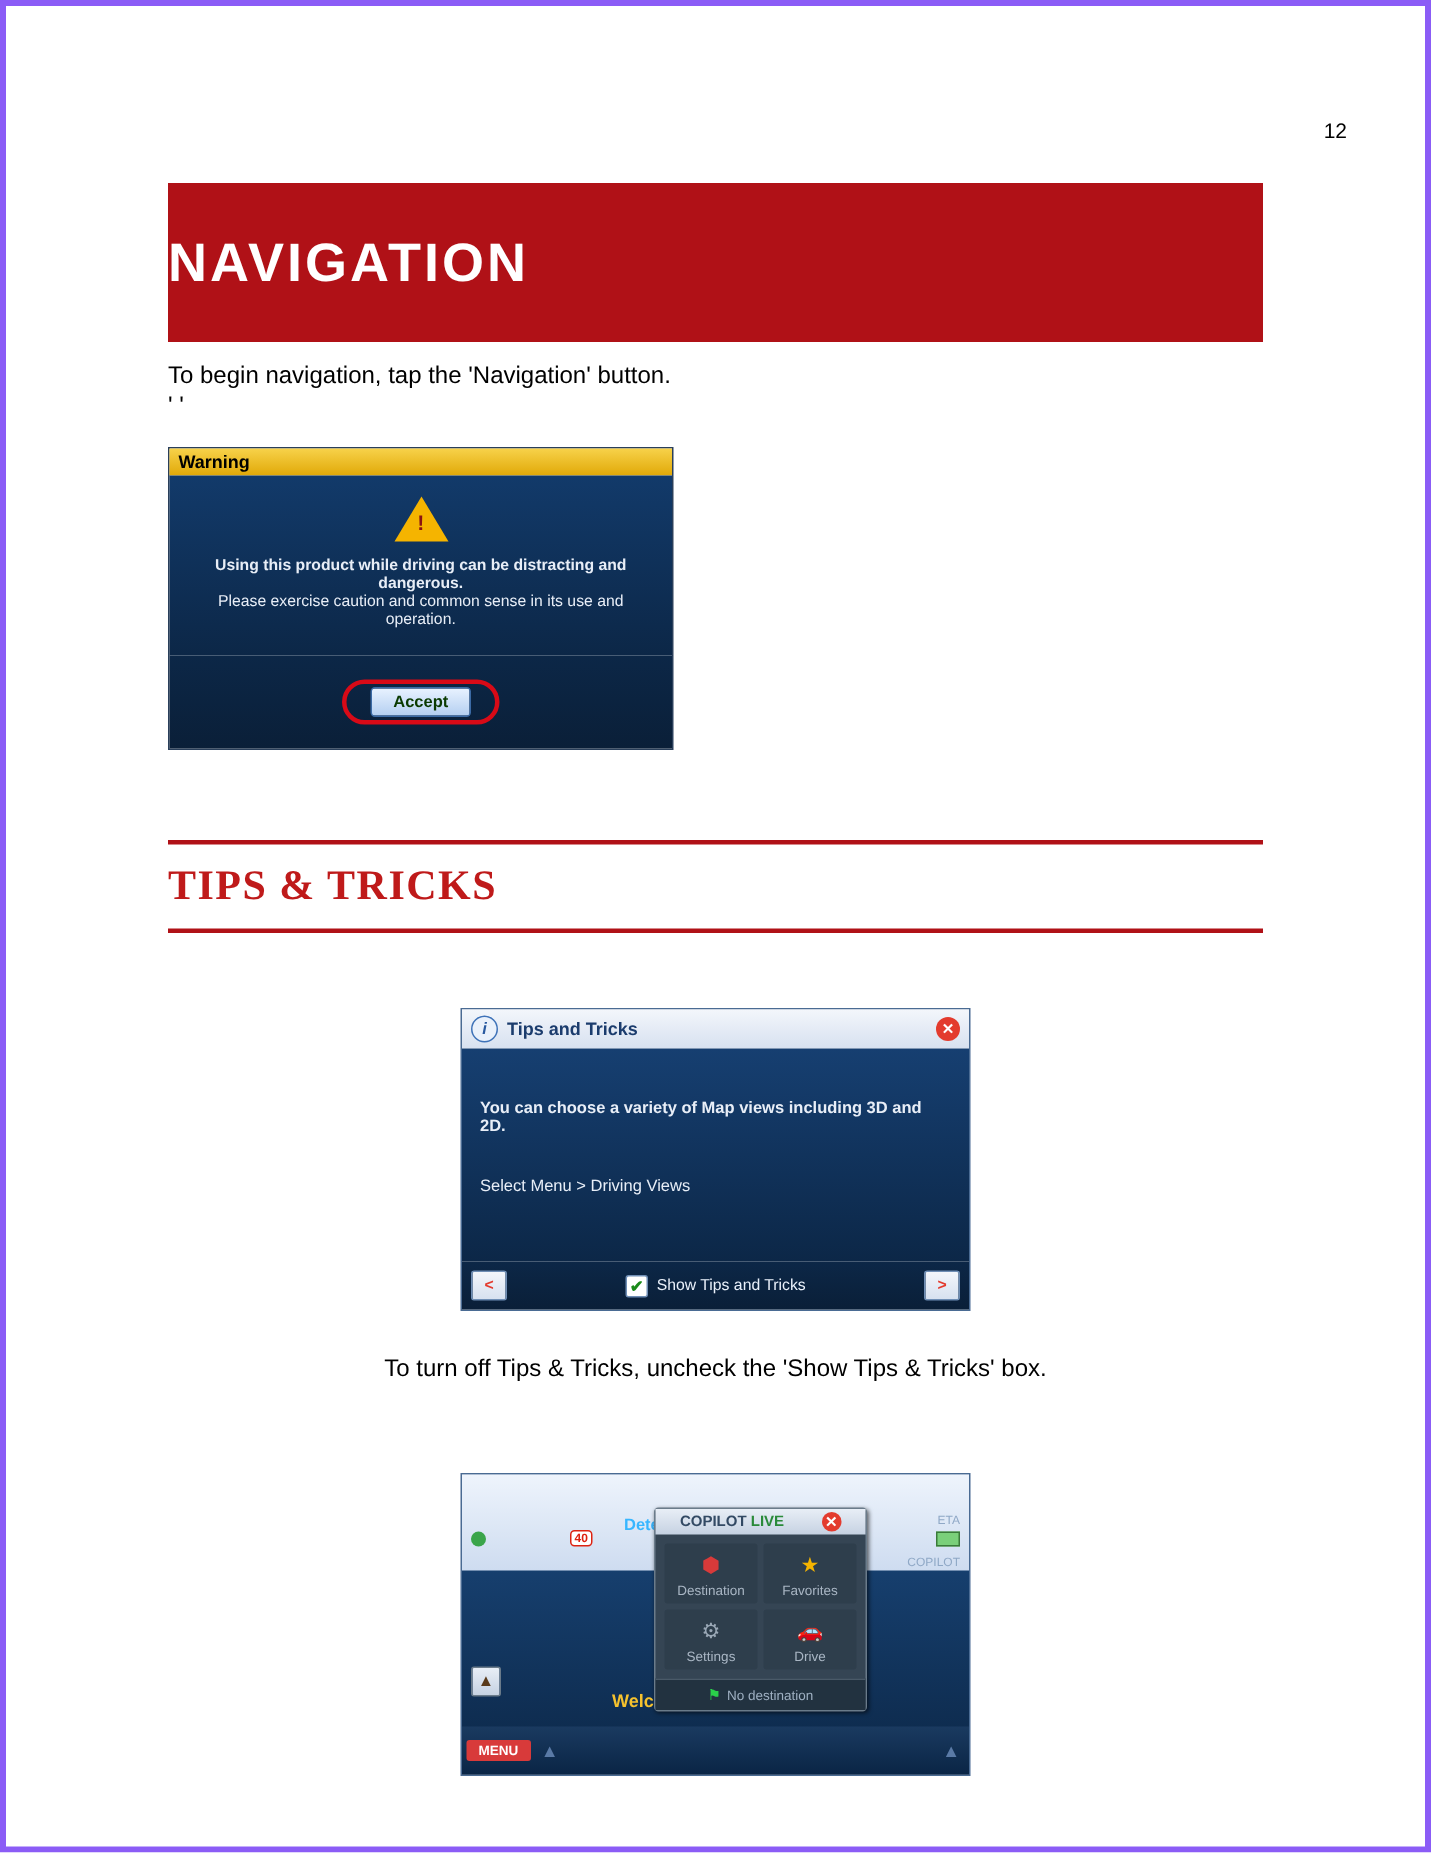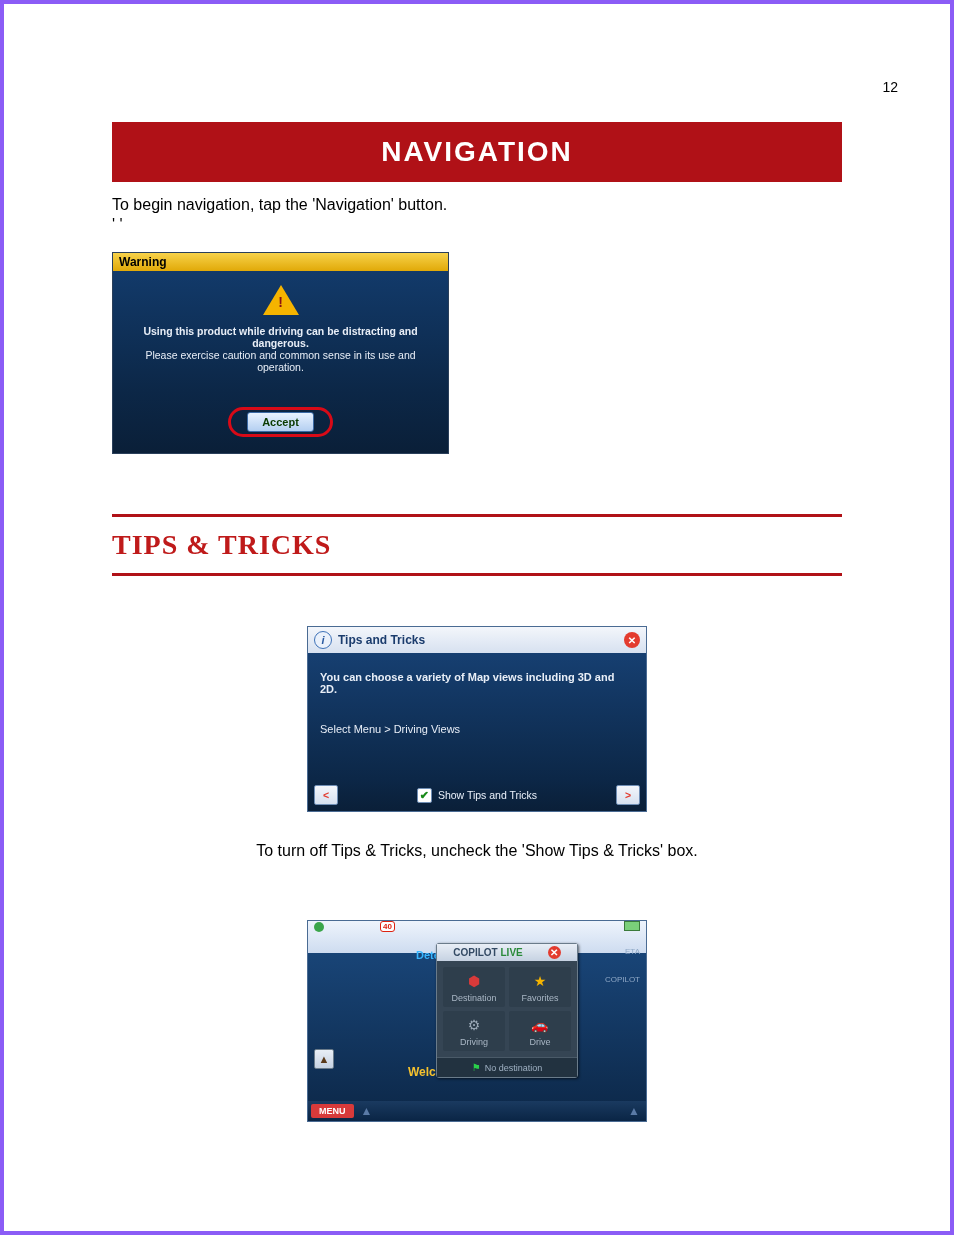--- a/index.html
+++ b/index.html
@@ -1,48 +1,48 @@
 <!DOCTYPE html>
 <html><head>
 <meta charset="utf-8">
 <style>
 html,body{margin:0;padding:0;background:#fff;font-family:Arial,Helvetica,sans-serif;color:#000}
 .page{width:954px;height:1235px;position:relative;box-sizing:border-box;border:4px solid #8b5cf6;background:#fff}
 .pagenum{position:absolute;top:75px;right:52px;font-size:14px;color:#000}
 .content{position:absolute;left:108px;right:108px;top:118px}
-.banner{background:#b01117;color:#fff;text-align:center;font-size:28px;font-weight:700;letter-spacing:2px;padding:14px 0;font-family:"Segoe UI",Arial,sans-serif}
+.banner{background:#b01117;color:#fff;font-size:36px;font-weight:700;letter-spacing:2px;padding:32px 0;font-family:"Segoe UI",Arial,sans-serif}
 .body-text{font-size:16px;margin:14px 0 2px}
 .body-sub{font-size:16px;margin:0 0 18px}
 .warnwrap{display:flex;margin-bottom:60px}
 .warn{width:335px;border:1px solid #2a3f5a}
 .warn-title{background:linear-gradient(#f7d24a,#e1a908);color:#000;font-weight:700;font-size:12px;padding:2px 6px}
 .warn-body{background:linear-gradient(#123a6a,#0c2747);color:#e8eef7;text-align:center;padding:14px 12px 18px;font-size:10.5px}
 .warn-tri{width:0;height:0;border-left:18px solid transparent;border-right:18px solid transparent;border-bottom:30px solid #f5b400;margin:0 auto 10px;position:relative}
 .warn-bang{position:absolute;top:9px;left:-4px;width:8px;text-align:center;color:#8a1212;font-weight:700;font-size:14px}
 .warn-l1{font-weight:700}
 .warn-foot{background:linear-gradient(#0c2747,#0a1f38);padding:16px 0;text-align:center}
 .accept-ring{display:inline-block;border:3px solid #d80a17;border-radius:18px;padding:2px 16px}
 .accept-btn{display:inline-block;background:linear-gradient(#e8f2ff,#b4cff1);border:1px solid #3b6aa5;border-radius:3px;padding:3px 14px;font-size:11px;color:#0a3a00;font-weight:700}
 .rule{height:3px;background:#b01117;margin:0}
 .section-h{color:#bf1a1a;font-size:28px;font-weight:700;letter-spacing:1px;margin:12px 0;font-family:Liberation Serif, serif}
 .tipwrap{display:flex;justify-content:center;margin:50px 0 30px}
 .tip{width:338px;border:1px solid #4a6b93}
 .tip-head{background:linear-gradient(#f3f6fb,#d7e1f0);display:flex;align-items:center;padding:4px 6px;font-size:12px;font-weight:700;color:#1b3c6d}
 .icon-i{width:16px;height:16px;border-radius:50%;background:#eaf1fb;border:1px solid #3e72b8;color:#2a5aa0;font-weight:700;font-size:11px;display:inline-flex;align-items:center;justify-content:center;margin-right:6px;font-style:italic}
 .icon-x{width:16px;height:16px;border-radius:50%;background:#e33b2e;color:#fff;font-weight:700;font-size:10px;display:inline-flex;align-items:center;justify-content:center;margin-left:auto}
-.tip-body{background:linear-gradient(#163f71,#0c2747);color:#e8eef7;font-size:11px;padding:18px 12px 44px}
+.tip-body{background:linear-gradient(#163f71,#0c2747);color:#e8eef7;font-size:11px;padding:34px 12px 44px}
 .tip-l1{font-weight:700;margin-bottom:28px}
 .tip-foot{background:linear-gradient(#0c2747,#0a1f38);display:flex;align-items:center;padding:6px;font-size:10.5px;color:#eaf1fb}
 .nav-btn{width:22px;height:18px;background:linear-gradient(#f3f6fb,#d7e1f0);border:1px solid #6f8eb5;border-radius:2px;display:inline-flex;align-items:center;justify-content:center;color:#e33b2e;font-weight:700}
 .showrow{margin:0 auto;display:flex;align-items:center;gap:6px}
 .chk{width:13px;height:13px;background:#fff;border:1px solid #6f8eb5;border-radius:2px;display:inline-flex;align-items:center;justify-content:center;color:#1a8a1a;font-size:11px;font-weight:700}
 .body-text2{text-align:center;font-size:16px;margin:24px 0 60px}
 .menuwrap{display:flex;justify-content:center}
 .menu{width:338px;border:1px solid #4a6b93;background:linear-gradient(#1b4a80,#0c2747);position:relative;height:200px}
-.status{background:linear-gradient(#eef4fc,#cedcf0);height:32px;display:flex;align-items:flex-start;font-size:10px;color:#2a5aa0;padding:0 6px}
+.status{background:linear-gradient(#eef4fc,#cedcf0);height:32px;display:flex;align-items:flex-end;font-size:10px;color:#2a5aa0;padding:16px 6px}
 .stat-l{display:flex;align-items:center;gap:6px}
 .gps{width:10px;height:10px;border-radius:50%;background:#3aa54a}
 .sign40{background:#fff;border:1.5px solid #d21;border-radius:3px;color:#d21;font-weight:700;font-size:8px;padding:0 2px;margin-left:50px}
 .stat-r{margin-left:auto;display:flex;gap:4px}
 .bat{width:14px;height:8px;border:1px solid #3a7a3a;background:#7ad07a}
 .determ{position:absolute;top:28px;left:108px;color:#38b6ff;font-size:11px;font-weight:700}
 .panel{position:absolute;top:22px;left:128px;width:140px;background:#354554;border:1px solid #6a7b8a;border-radius:3px;box-shadow:1px 1px 3px rgba(0,0,0,.6)}
 .panel-h{background:linear-gradient(#e8eef6,#c6d2e2);color:#334a64;text-align:center;font-size:10px;font-weight:700;padding:2px 4px;display:flex;justify-content:center;align-items:center;gap:19px}
 .panel-h .icon-x{width:13px;height:13px;margin-left:6px}
 .panel-grid{display:grid;grid-template-columns:1fr 1fr;gap:4px;padding:6px}
@@ -51,21 +51,21 @@
 .shield{color:#d83a3a}
 .star{color:#f5b400}
 .gear{color:#9aa8b6}
 .car{color:#f08a2a}
 .nodest{background:#223240;color:#9fb0c2;font-size:9px;text-align:center;padding:4px 0;border-top:1px solid #4a5a68;display:flex;align-items:center;justify-content:center;gap:4px}
 .flag{color:#2ad04a;font-size:10px}
 .welc{position:absolute;left:100px;top:144px;color:#f6c22e;font-weight:700;font-size:12px}
 .eta{position:absolute;right:6px;top:26px;color:#8fa8c6;font-size:8px}
 .dist{position:absolute;right:6px;top:54px;color:#8fa8c6;font-size:8px}
 .zoom{position:absolute;left:6px;top:128px;width:18px;height:18px;background:linear-gradient(#e8eef6,#c6d2e2);border:1px solid #6a7b8a;border-radius:2px;display:flex;align-items:center;justify-content:center;color:#5a3a1a;font-size:11px}
-.bbar{position:absolute;bottom:0;left:0;right:0;height:20px;background:linear-gradient(#1a3a60,#0a2545);display:flex;align-items:center;font-size:10px}
+.bbar{position:absolute;bottom:0;left:0;right:0;height:32px;background:linear-gradient(#1a3a60,#0a2545);display:flex;align-items:center;font-size:10px}
 .menu-btn{background:#d83a3a;color:#fff;font-weight:700;font-size:9px;padding:2px 8px;margin:0 3px;border-radius:2px}
 .tri-b{color:#5a7aa6;margin-left:4px;font-size:12px}
 .tri-r{color:#5a7aa6;margin-left:auto;margin-right:6px;font-size:12px}
 </style>
 </head>
 <body>
 
 <div class="page">
   <div class="pagenum">12</div>
 
@@ -144,21 +144,21 @@
             <div class="pbtn">
               <div class="picon shield">⬢</div>
               <span>Destination</span>
             </div>
             <div class="pbtn">
               <div class="picon star">★</div>
               <span>Favorites</span>
             </div>
             <div class="pbtn">
               <div class="picon gear">⚙</div>
-              <span>Driving</span>
+              <span>Settings</span>
             </div>
             <div class="pbtn">
               <div class="picon car">🚗</div>
               <span>Drive</span>
             </div>
           </div>
           <div class="nodest">
             <span class="flag">⚑</span>
             <span>No destination</span>
           </div>

